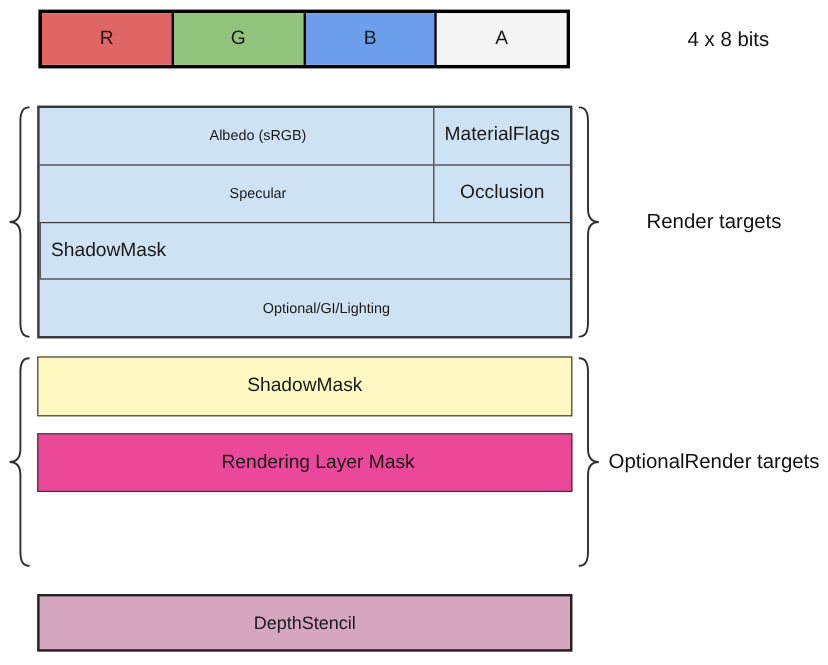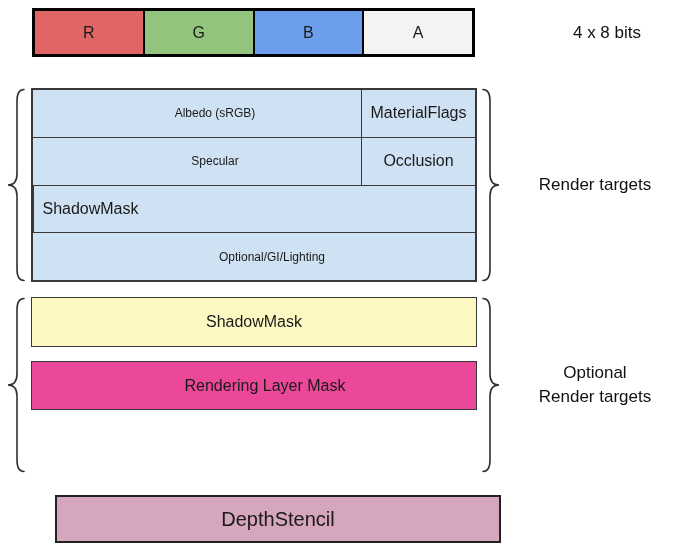--- a/index.html
+++ b/index.html
@@ -65,28 +65,27 @@
   }
   .obox-1 { top: 297px; height: 50px; }
   .obox-2 { top: 361px; height: 49px; }
   .obox-3 { top: 425px; height: 48px; }
 
   
   .dbox {
     left: 31px; top: 495px; width: 446px; height: 48px;
     border: 2px solid #222222;
     display: flex; align-items: center; justify-content: center;
-    font-size: 20px;
-    margin-left: 24px;
+    font-size: 15px;
   }
   .depth-caption { left: 488px; top: 495px; width: 200px; height: 48px; justify-content: flex-start; padding-left: 9px; }
 
   
   .rt-label   { left: 505px; top: 88px;  width: 180px; height: 194px; }
-  .ort-label  { left: 505px; top: 297px; width: 180px; height: 176px; flex-direction: column; line-height: 24px; }
+  .ort-label  { left: 505px; top: 297px; width: 180px; height: 176px; line-height: 24px; }
 
   
   .brace { position: absolute; }
   .brace path { fill: none; stroke: #2f2f2f; stroke-width: 1.6; stroke-linecap: round; }
   .brace-l1 { left: 6px;  top: 88px; }
   .brace-r1 { left: 481px; top: 88px; }
   .brace-l2 { left: 6px;  top: 297px; }
   .brace-r2 { left: 481px; top: 297px; }
 </style>
 </head>

